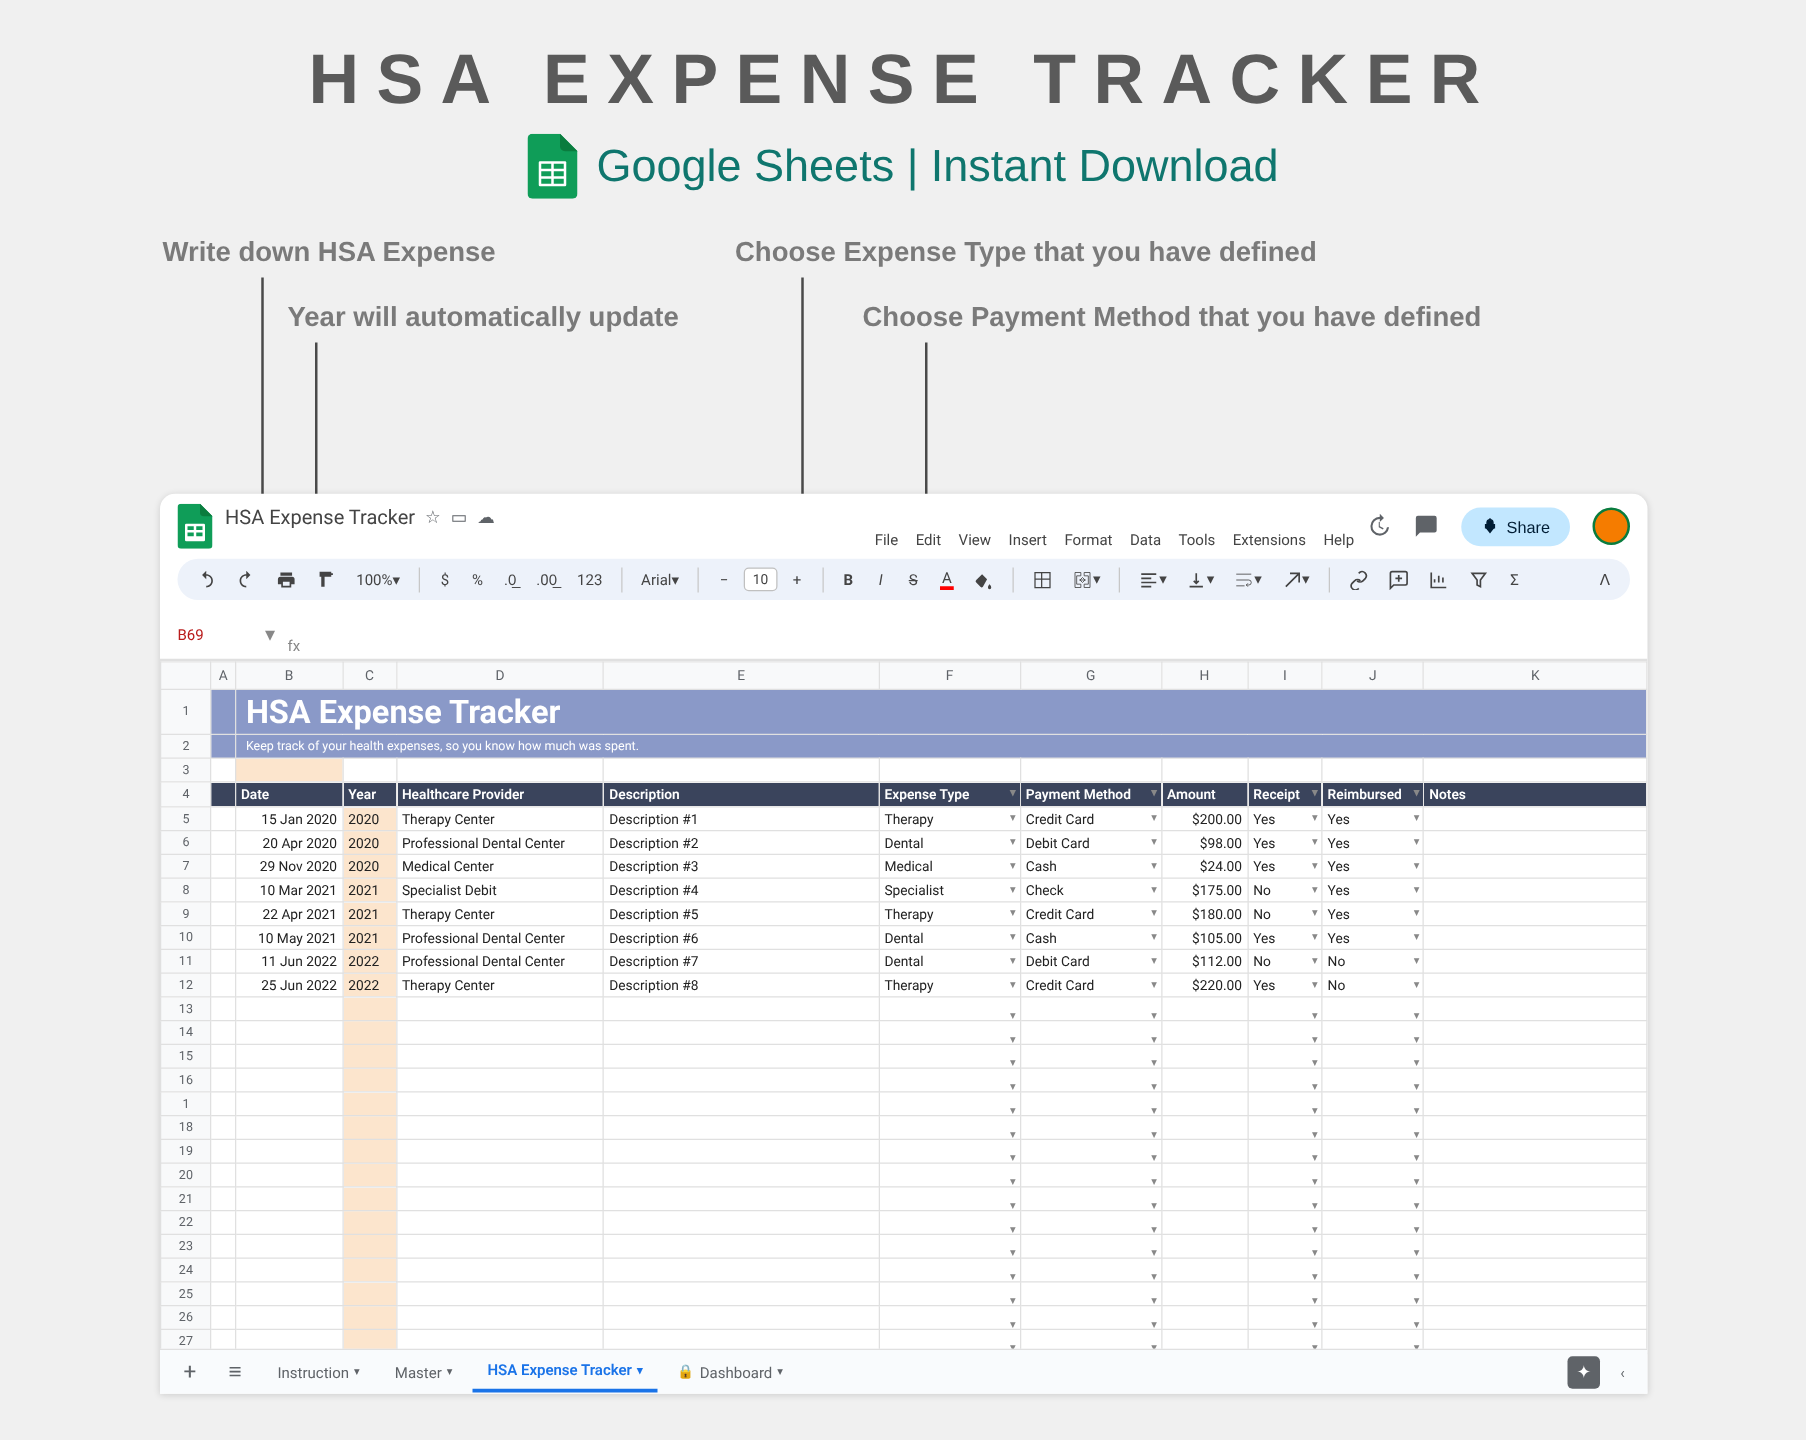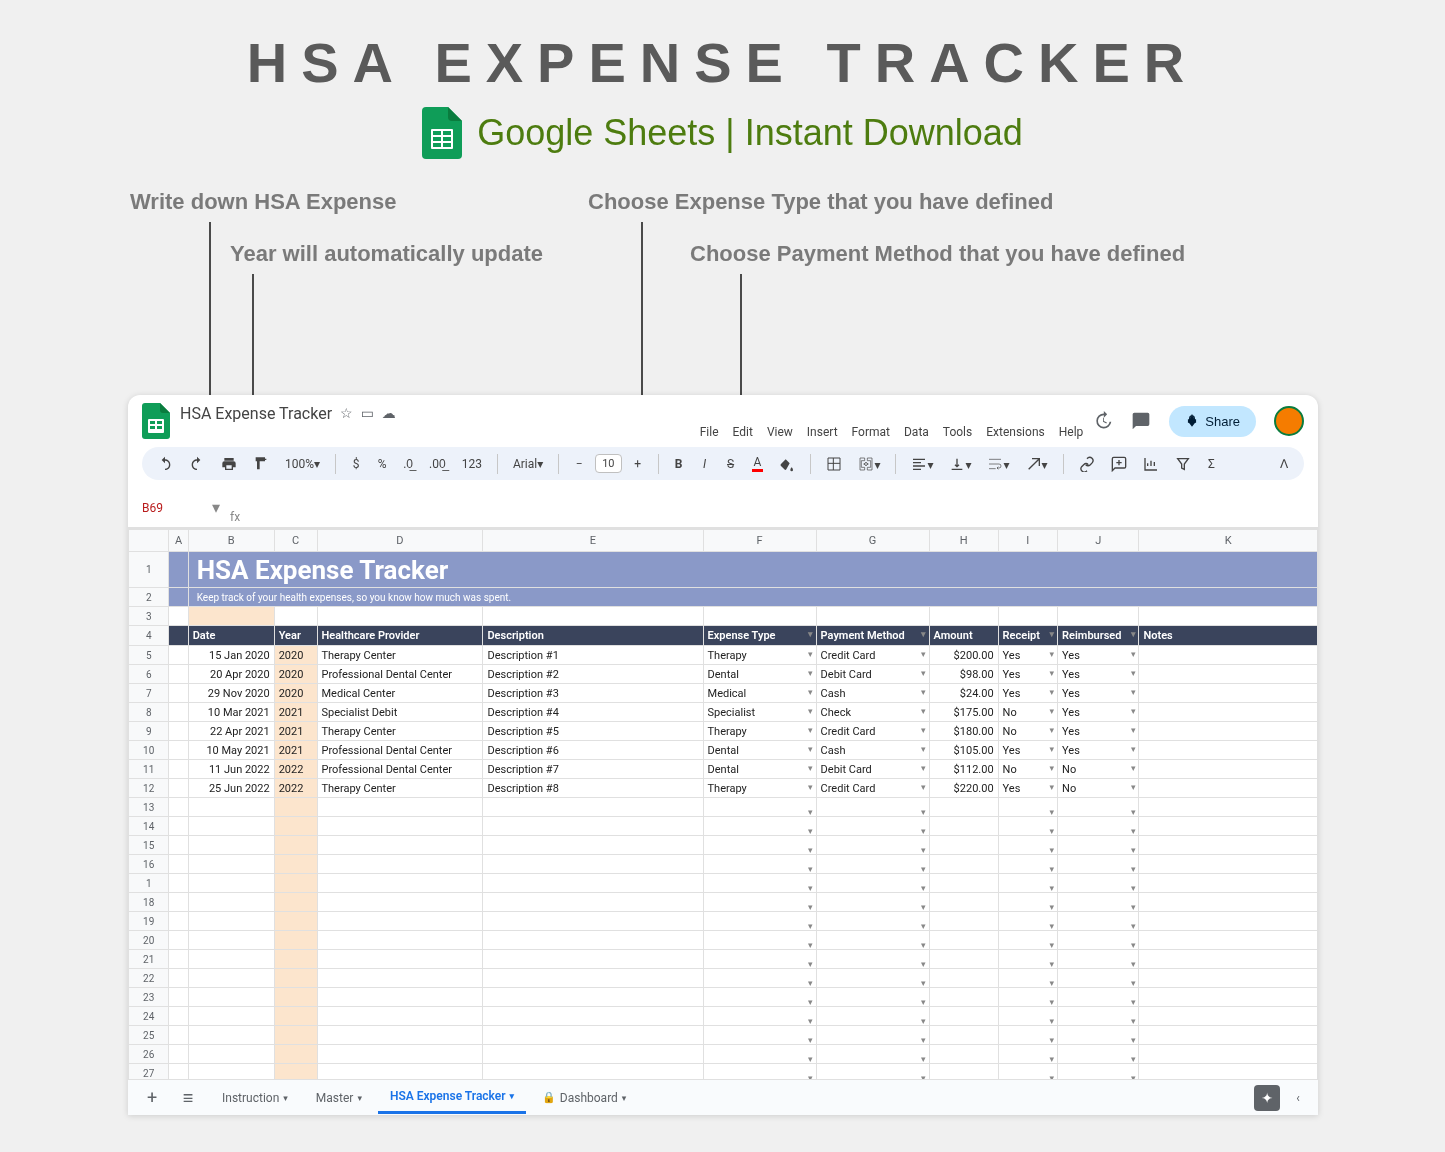--- a/index.html
+++ b/index.html
@@ -3,21 +3,21 @@
 <meta charset="utf-8">
 <style>
   * { box-sizing: border-box; margin: 0; padding: 0; }
   body { font-family: 'Arial', sans-serif; background: #f0f0f0; width: 1445px; height: 1152px; position: relative; overflow: hidden; }
 
   
   .promo { text-align: center; padding-top: 30px; }
   .promo h1 { font-family: 'Helvetica Neue', Arial, sans-serif; font-size: 56px; letter-spacing: 14px; color: #5a5a5a; font-weight: 600; }
   .promo-sub { display: flex; align-items: center; justify-content: center; gap: 15px; margin-top: 12px; }
   .sheets-icon { width: 40px; height: 52px; position: relative; }
-  .promo-sub-text { font-size: 36px; color: #4d7c0f; font-weight: 400; }
+  .promo-sub-text { font-size: 36px; color: #0f766e; font-weight: 400; }
 
   
   .callouts { position: relative; width: 100%; height: 200px; }
   .callout { position: absolute; font-size: 22px; color: #7a7a7a; font-weight: 600; }
   .callout-line { position: absolute; width: 2px; background: #4a4a4a; }
 
   
   .app-window { position: absolute; left: 128px; top: 395px; width: 1190px; height: 720px; background: #fff; border-radius: 12px 12px 0 0; box-shadow: 0 1px 6px rgba(0,0,0,.15); overflow: hidden; font-family: 'Google Sans', Roboto, Arial, sans-serif; }
 
   .titlebar { display: flex; align-items: center; padding: 8px 14px 2px 14px; gap: 10px; }
@@ -26,21 +26,21 @@
   .doc-title { font-size: 16px; color: #444; display: flex; align-items: center; gap: 8px; }
   .title-icons { display: flex; gap: 8px; color: #5f6368; font-size: 14px; }
   .menu-row { display: flex; gap: 14px; font-size: 12px; color: #444; margin-top: 2px; justify-content: flex-end; }
   .menu-row span { cursor: pointer; }
   .titlebar-right { display: flex; align-items: center; gap: 18px; }
   .history-icon, .comment-icon { width: 20px; height: 20px; color: #5f6368; cursor: pointer; }
   .share-btn { background: #c2e7ff; color: #001d35; border: none; border-radius: 40px; padding: 8px 16px; font-size: 13px; font-weight: 500; display: flex; align-items: center; gap: 6px; cursor: pointer; }
   .avatar { width: 30px; height: 30px; border-radius: 50%; background: #f57c00; border: 2px solid #0a7c3e; }
 
   .toolbar { background: #edf2fa; border-radius: 40px; margin: 6px 14px 8px 14px; padding: 4px 10px; display: flex; align-items: center; gap: 6px; font-size: 12px; color: #444; }
-  .tool { padding: 4px 5px; cursor: pointer; display: flex; align-items: flex-end; justify-content: center; min-width: 20px; }
+  .tool { padding: 4px 5px; cursor: pointer; display: flex; align-items: flex-start; justify-content: center; min-width: 20px; }
   .tool svg { width: 16px; height: 16px; fill: #444; }
   .tool-sep { width: 1px; height: 20px; background: #c7c7c7; margin: 0 4px; }
   .font-size-box { border: 1px solid #c0c0c0; background: #fff; padding: 2px 6px; border-radius: 4px; min-width: 24px; text-align: center; font-size: 11px; }
   .toolbar-collapse { margin-left: auto; }
 
   .formula-row { display: flex; align-items: center; border-bottom: 1px solid #e0e0e0; padding: 3px 14px; gap: 10px; }
   .name-box { font-size: 12px; color: #b91c1c; width: 60px; font-weight: 400; }
   .fx-label { color: #888; font-size: 12px; margin-top: 19px; }
 
   .grid-wrap { position: relative; overflow: hidden; height: 556px; border-top: 1px solid #e0e0e0; }

